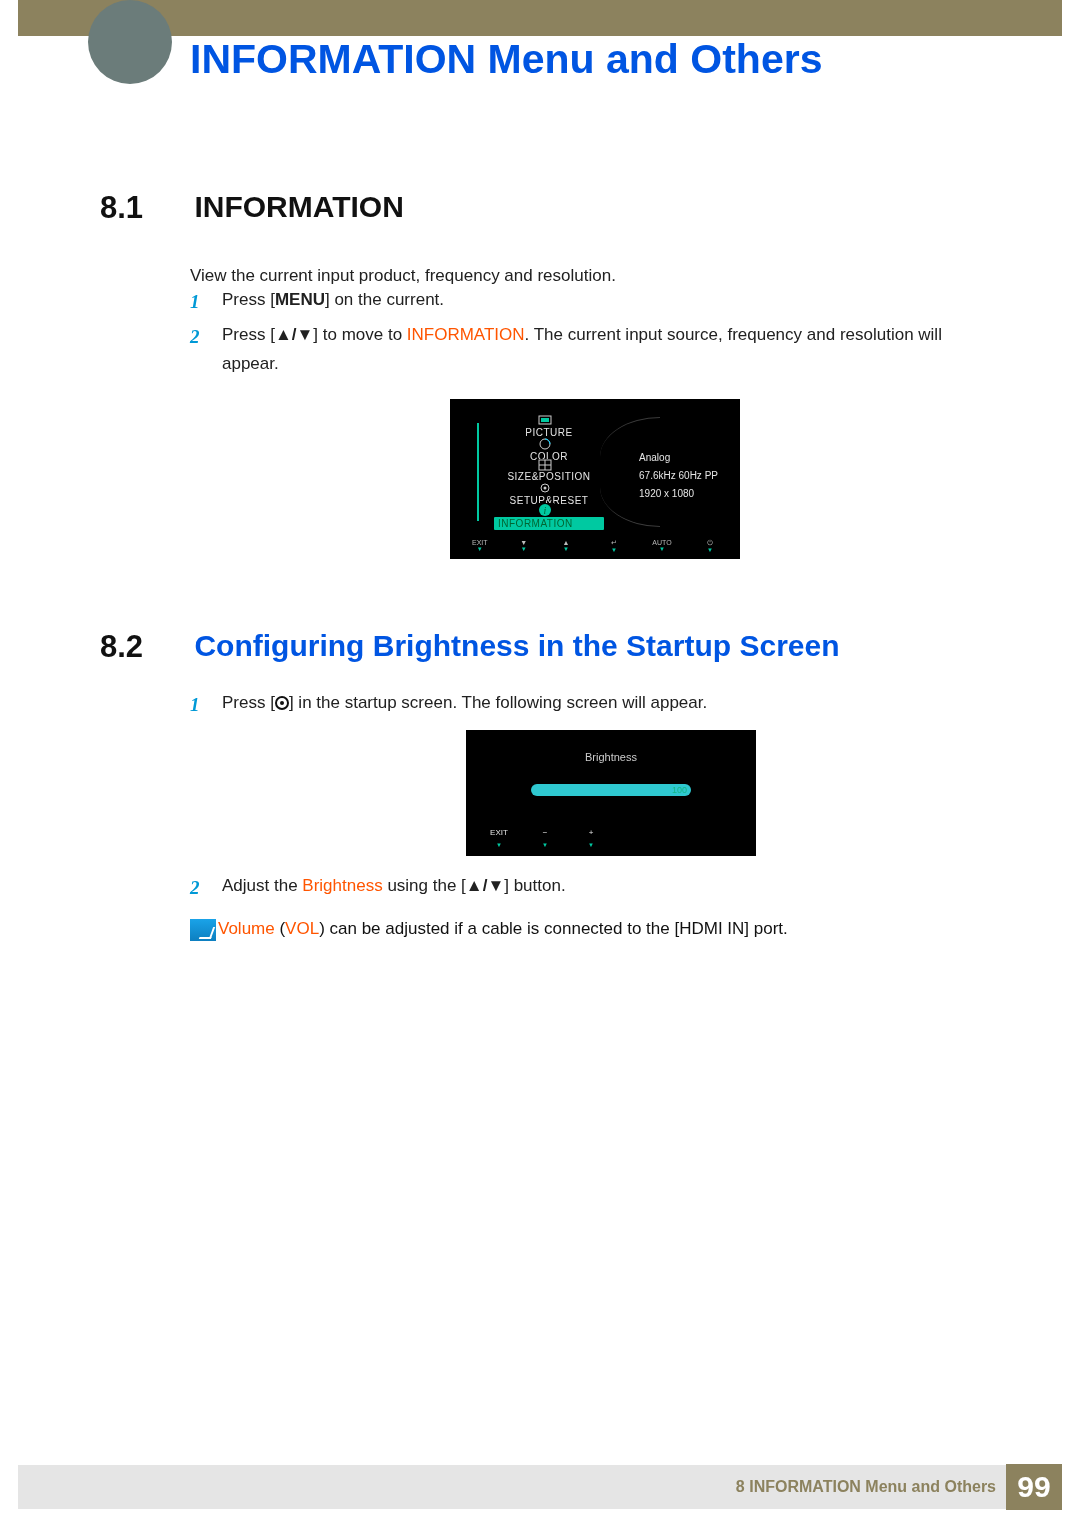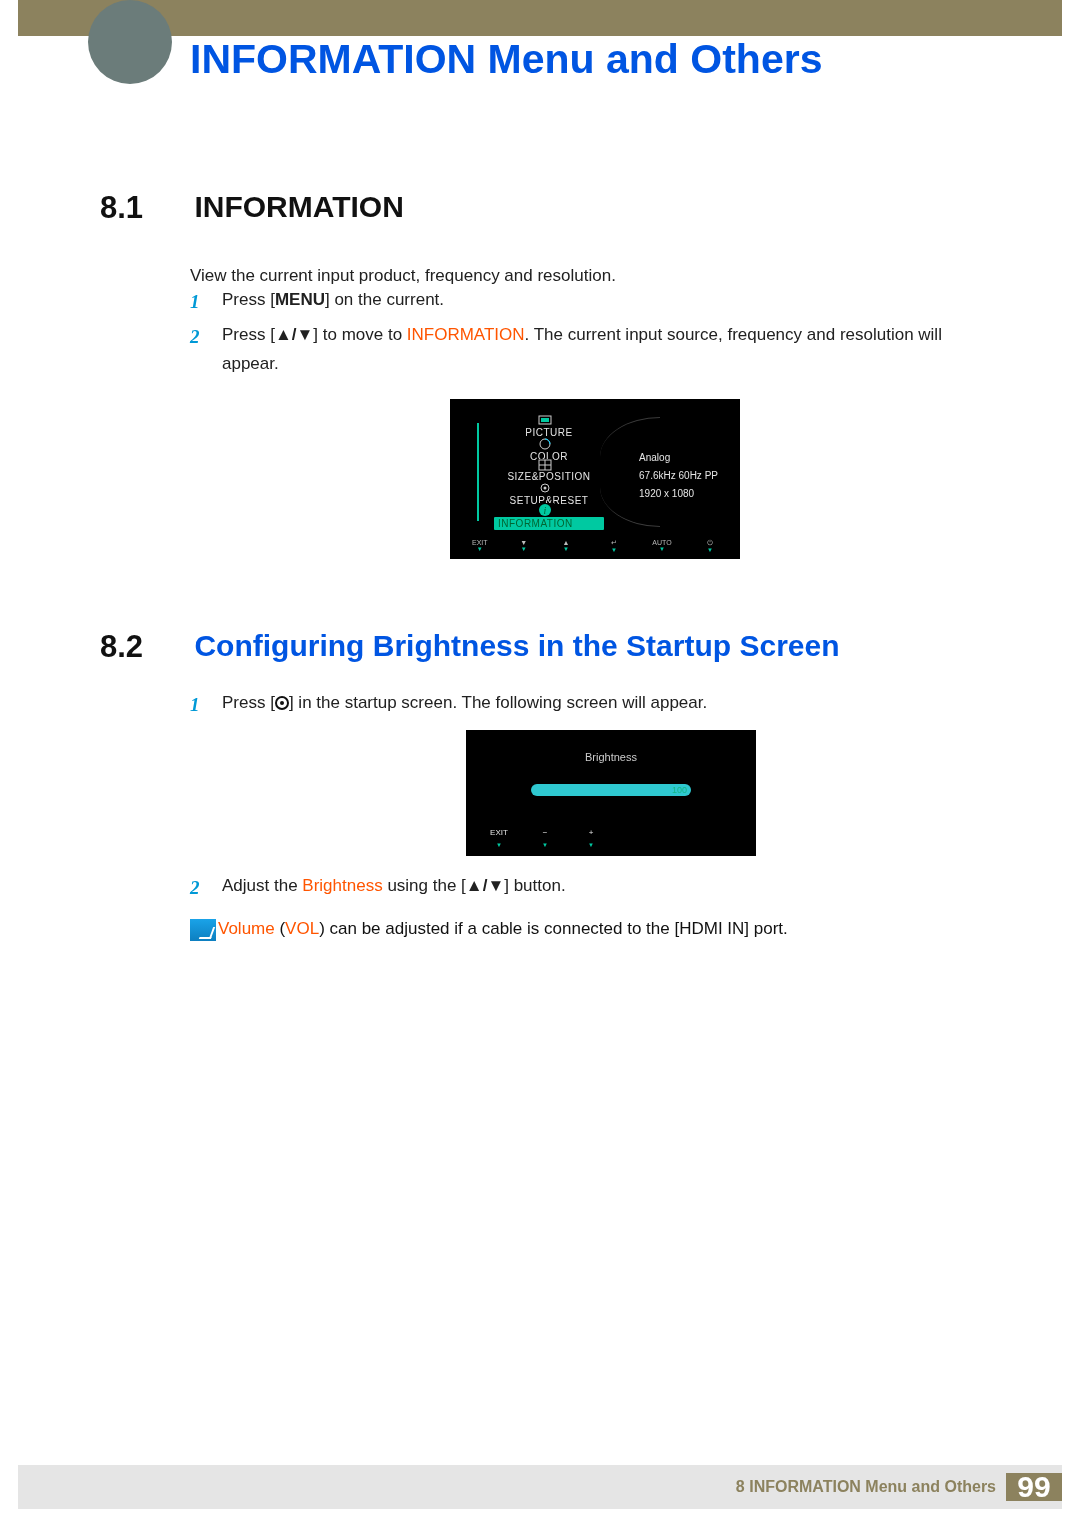--- a/index.html
+++ b/index.html
@@ -268,21 +268,21 @@
     align-items: center;
     justify-content: flex-end;
   }
   .footer .ftxt { color: #8c825e; font-size: 16px; font-weight: bold; margin-right: 10px;}
   .footer .pagebox {
     background: #8c825e;
     color: #fff;
     font-size: 30px;
     font-weight: bold;
     width: 56px;
-    height: 28px;
+    height: 46px;
     display: flex;
     align-items: center;
     justify-content: center;
   }
 
   svg { display: block; }
 </style>
 </head>
 <body>
 

